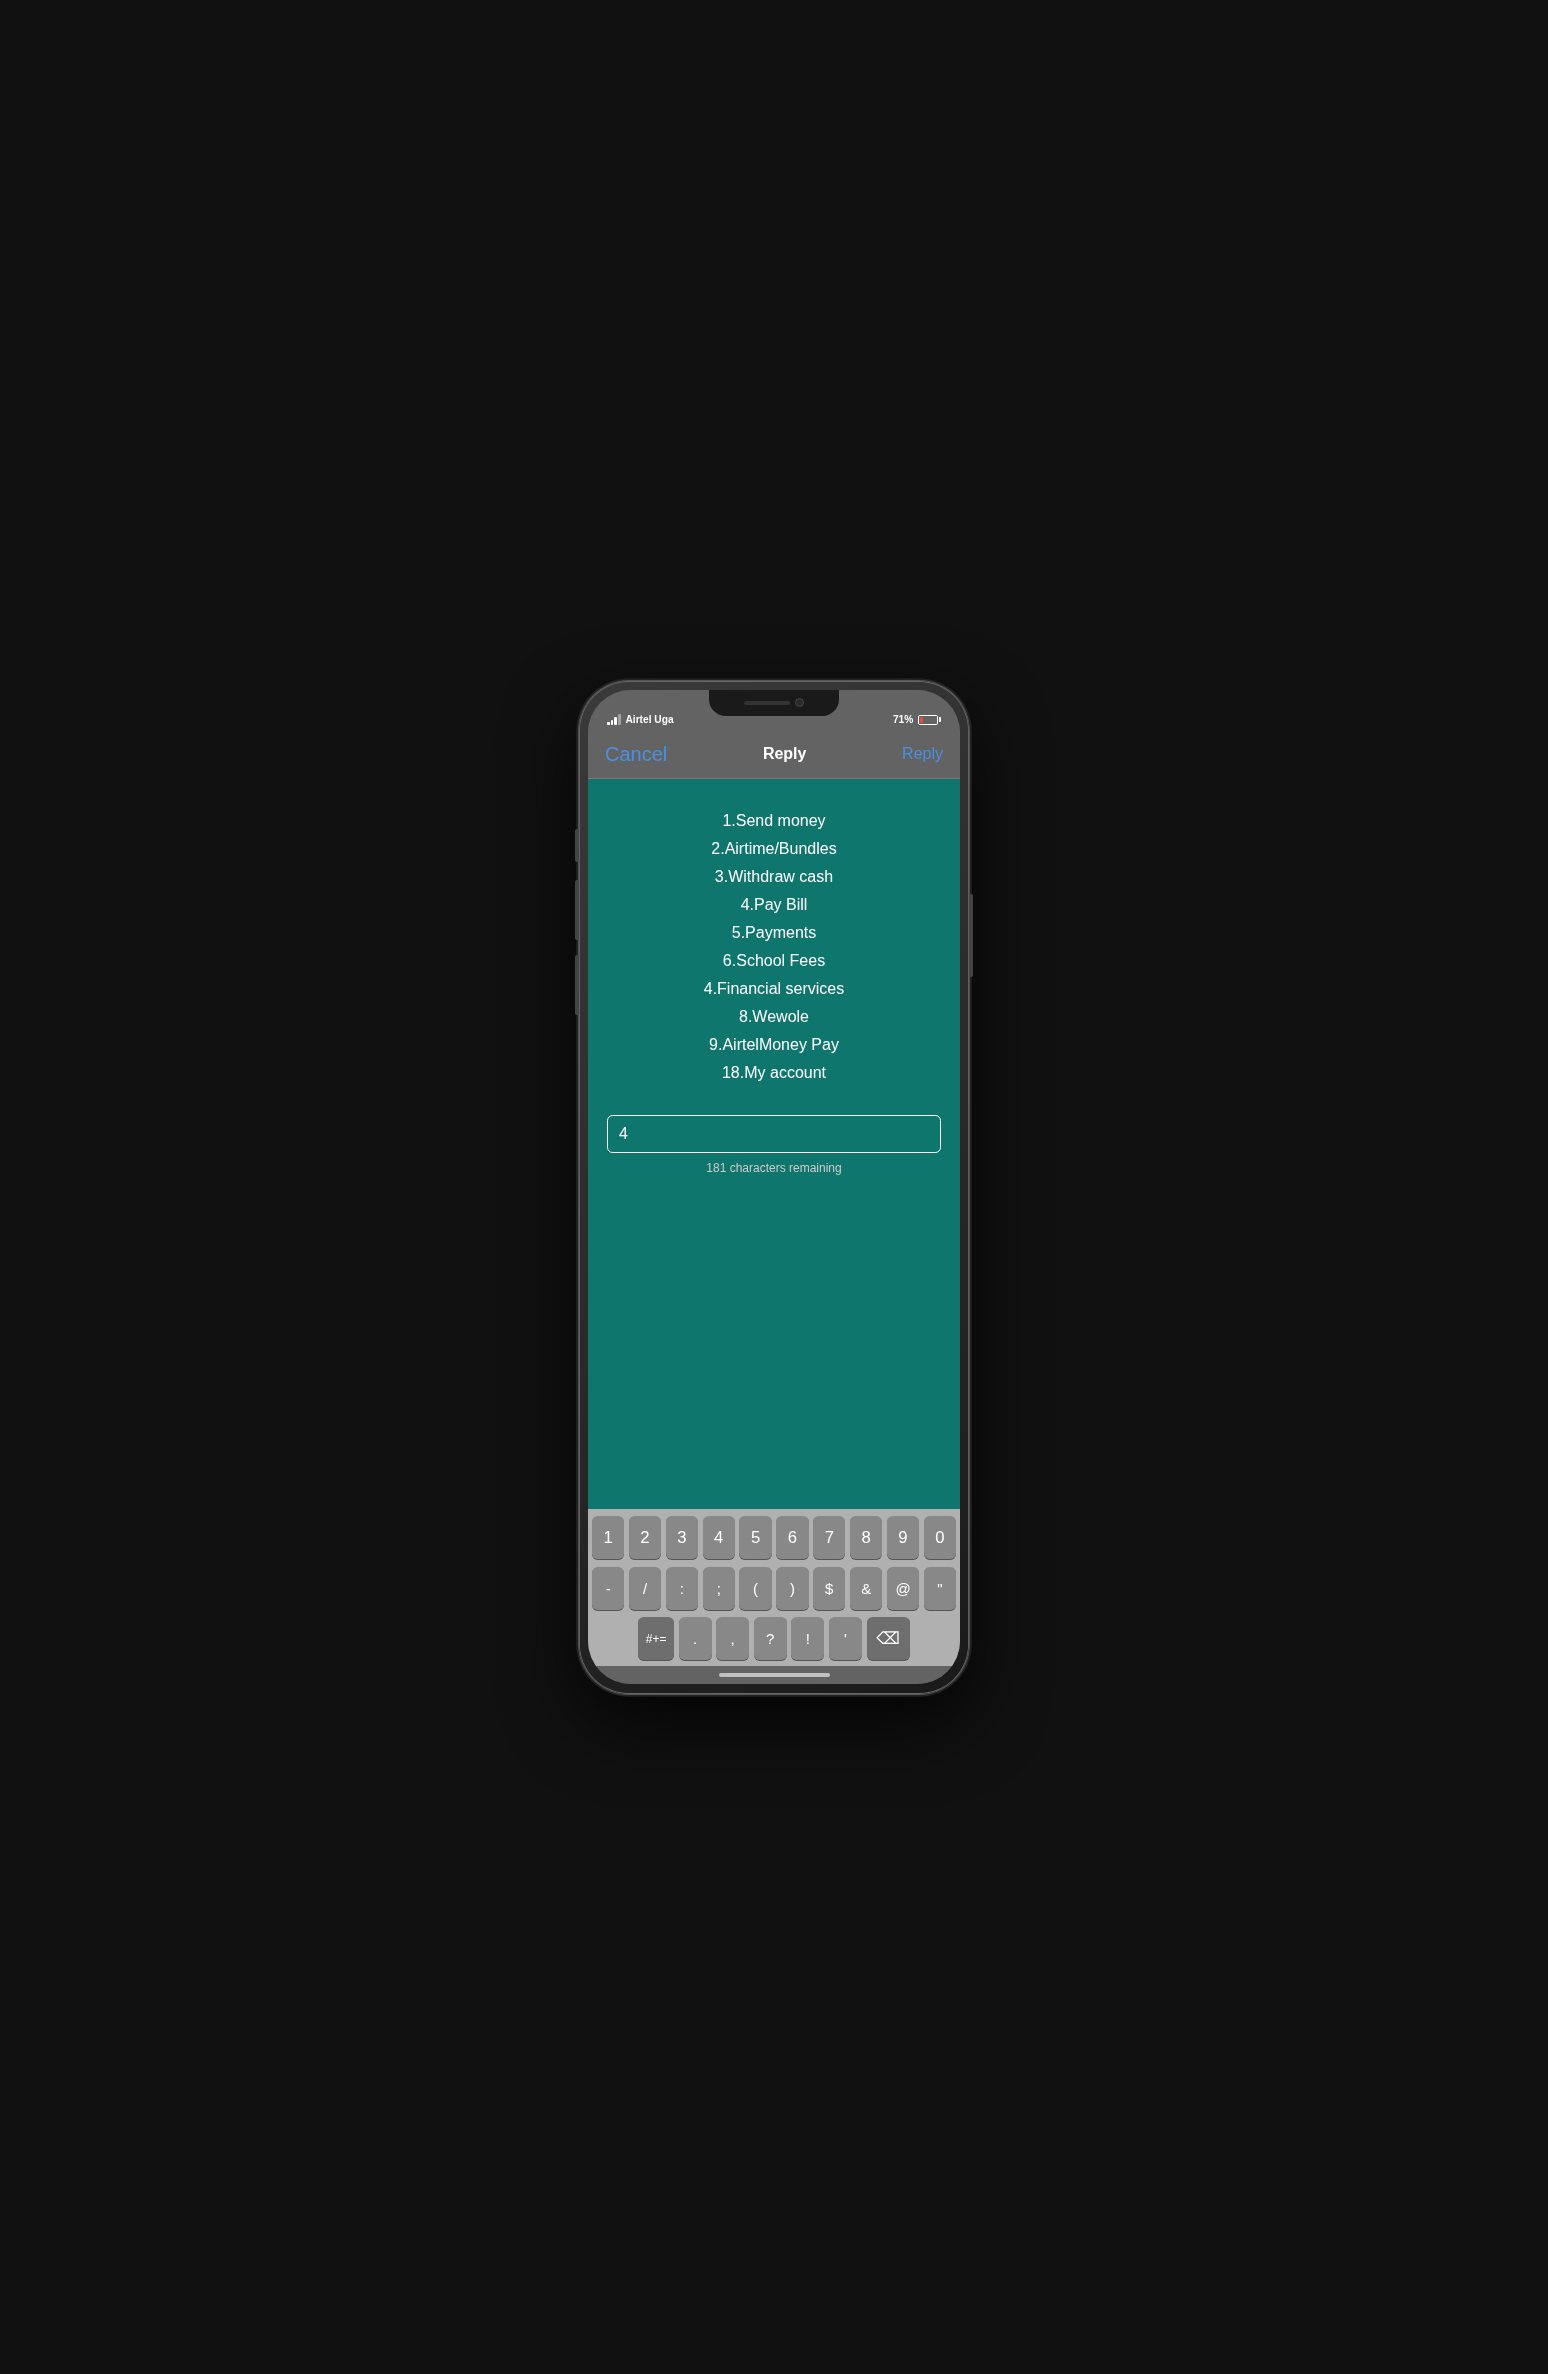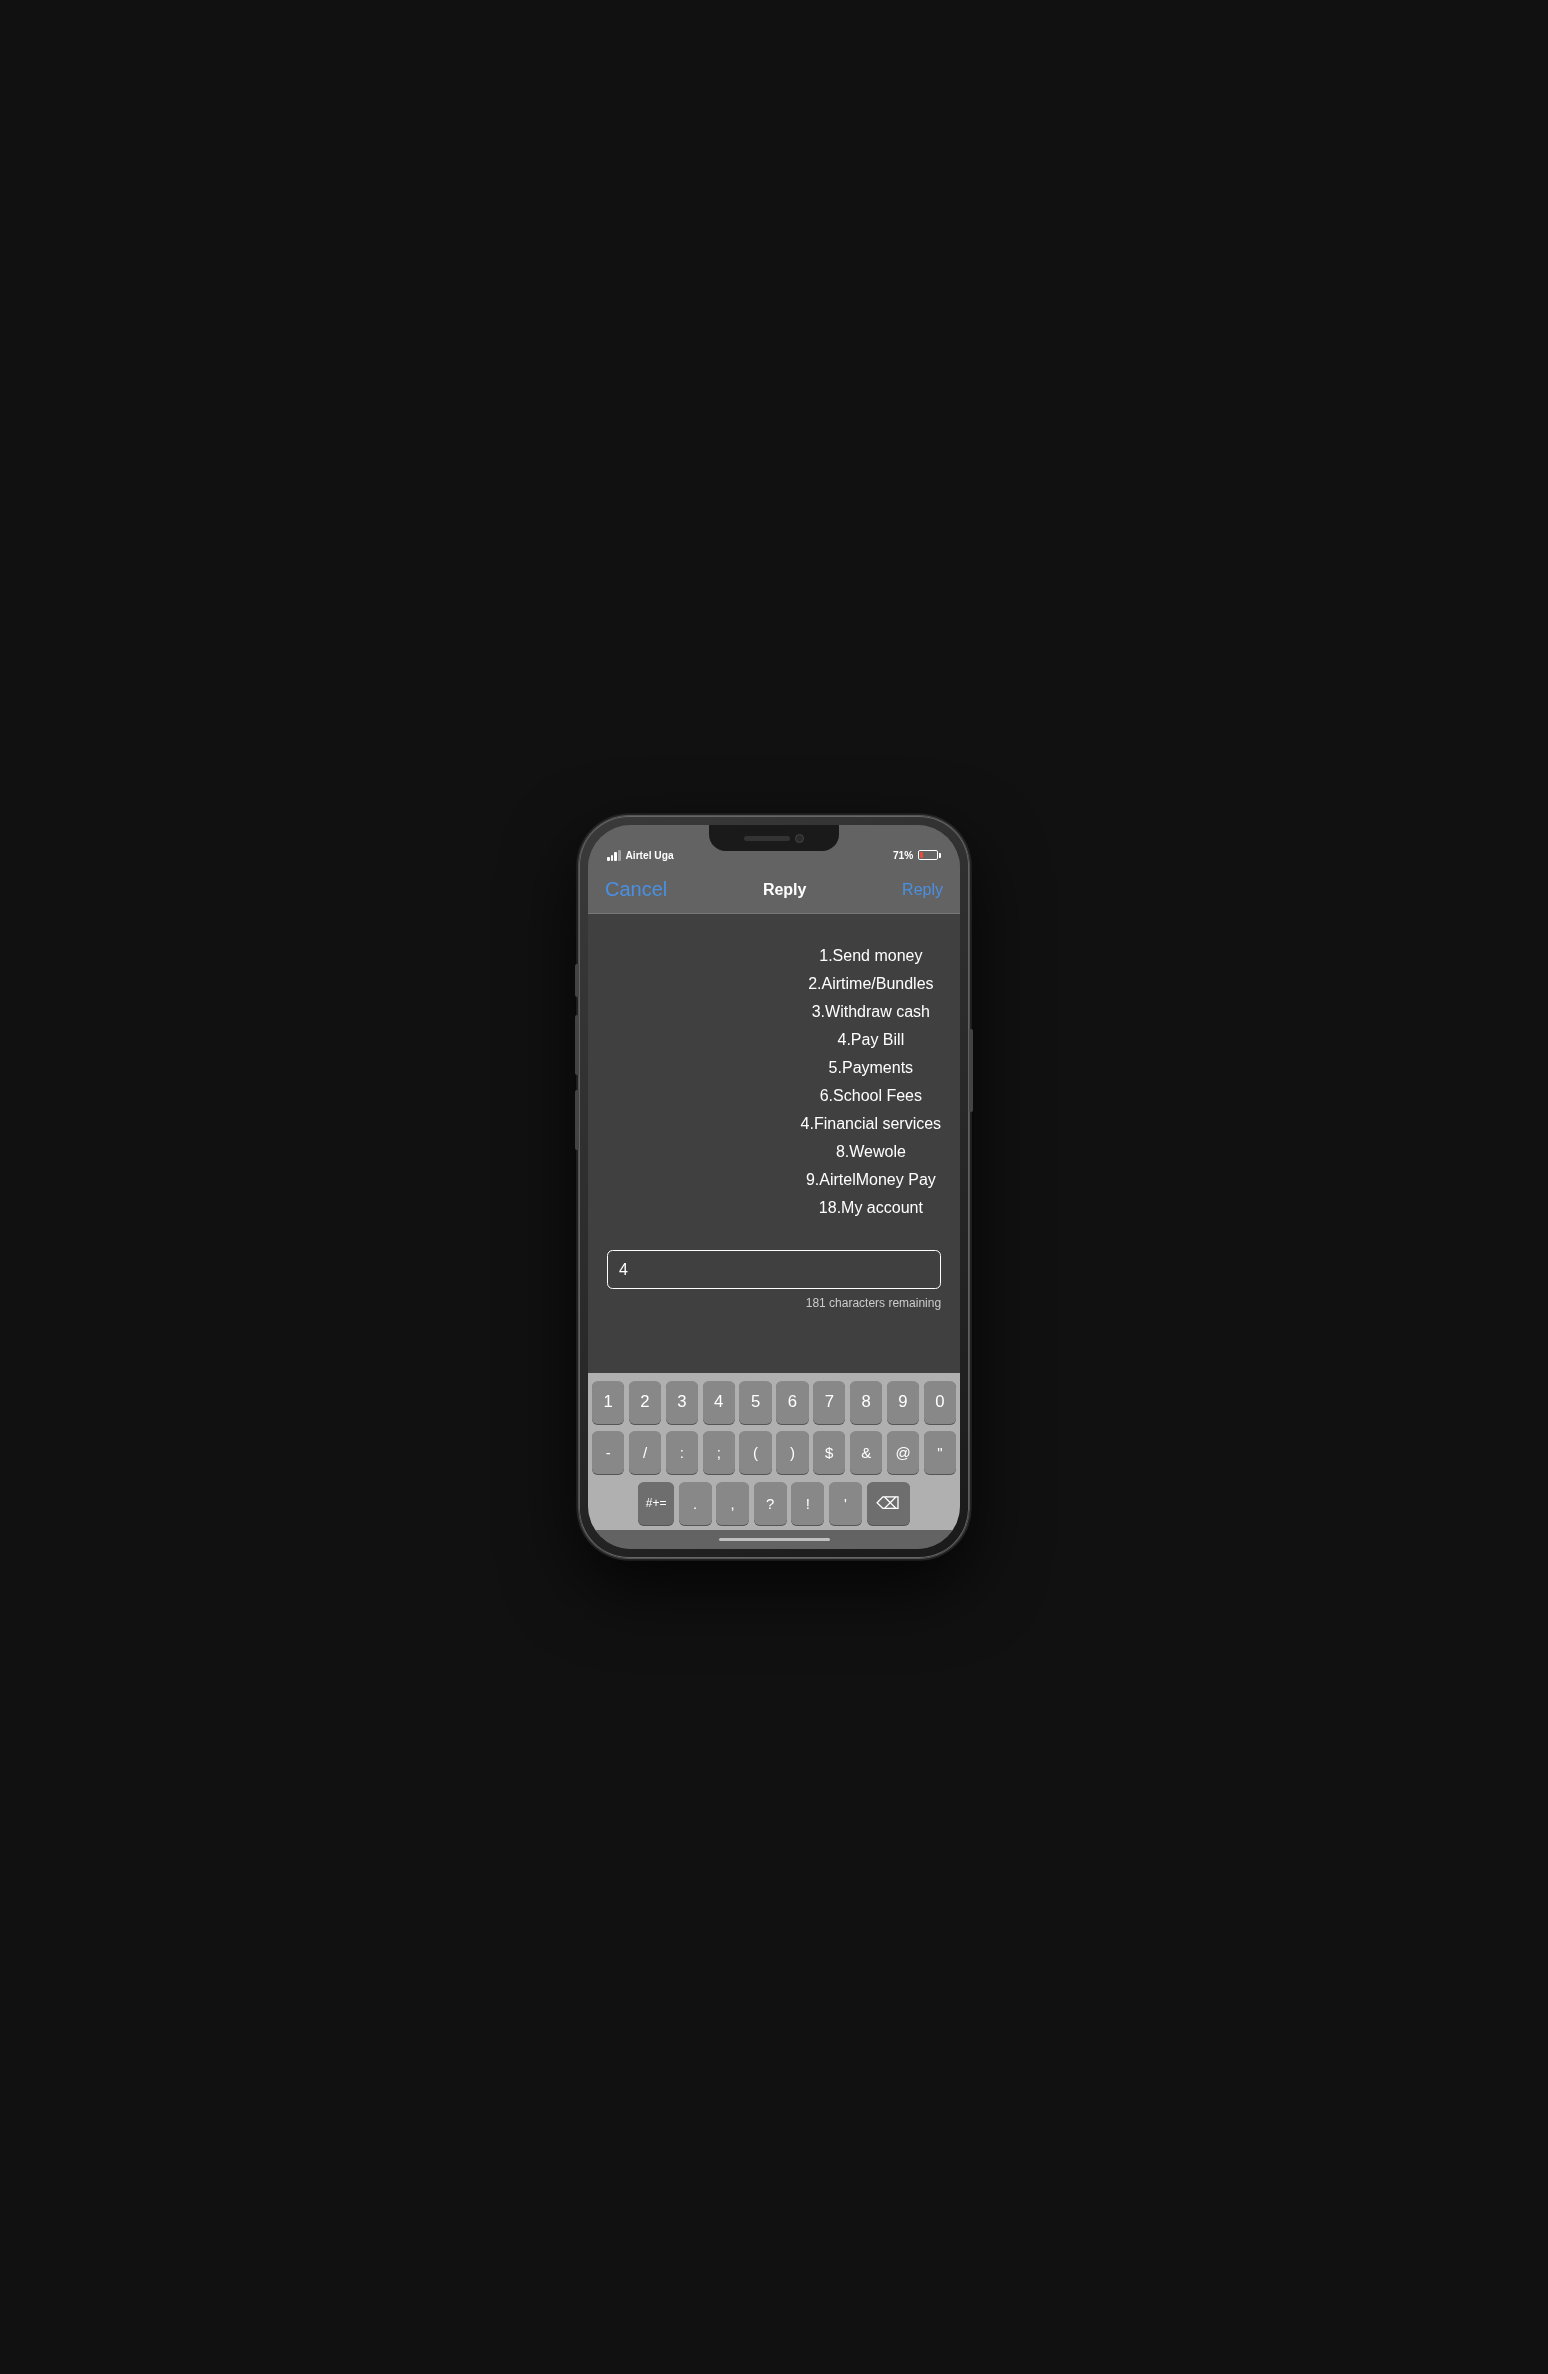--- a/index.html
+++ b/index.html
@@ -8,21 +8,21 @@
       background: #111;
       display: flex;
       justify-content: center;
       align-items: center;
       min-height: 100vh;
       font-family: -apple-system, 'Helvetica Neue', Arial, sans-serif;
     }
 
     .phone-outer {
       width: 390px;
-      height: 742px;
+      height: 1013px;
       background: linear-gradient(145deg, #3a3a3a, #1a1a1a);
       border-radius: 50px;
       padding: 9.3px;
       box-shadow:
         0 0 0 0.9px #555,
         0 0 0 2.8px #222,
         0 28px 74px rgba(0,0,0,0.8),
         inset 0 0 0 0.9px #666;
       position: relative;
     }
@@ -194,25 +194,25 @@
       font-weight: 700;
     }
     .nav-reply {
       color: #4a90e2;
       font-size: 16px;
       cursor: pointer;
     }
 
     
     .content-area {
-      background: #404040;
+      background: #0f766e;
       flex: 1;
       display: flex;
       flex-direction: column;
-      align-items: flex-end;
+      align-items: center;
       padding: 28px 18.6px 15px;
       overflow-y: auto;
     }
 
     .menu-list {
       text-align: center;
       color: white;
       font-size: 16px;
       line-height: 1.75;
       margin-bottom: 28px;

